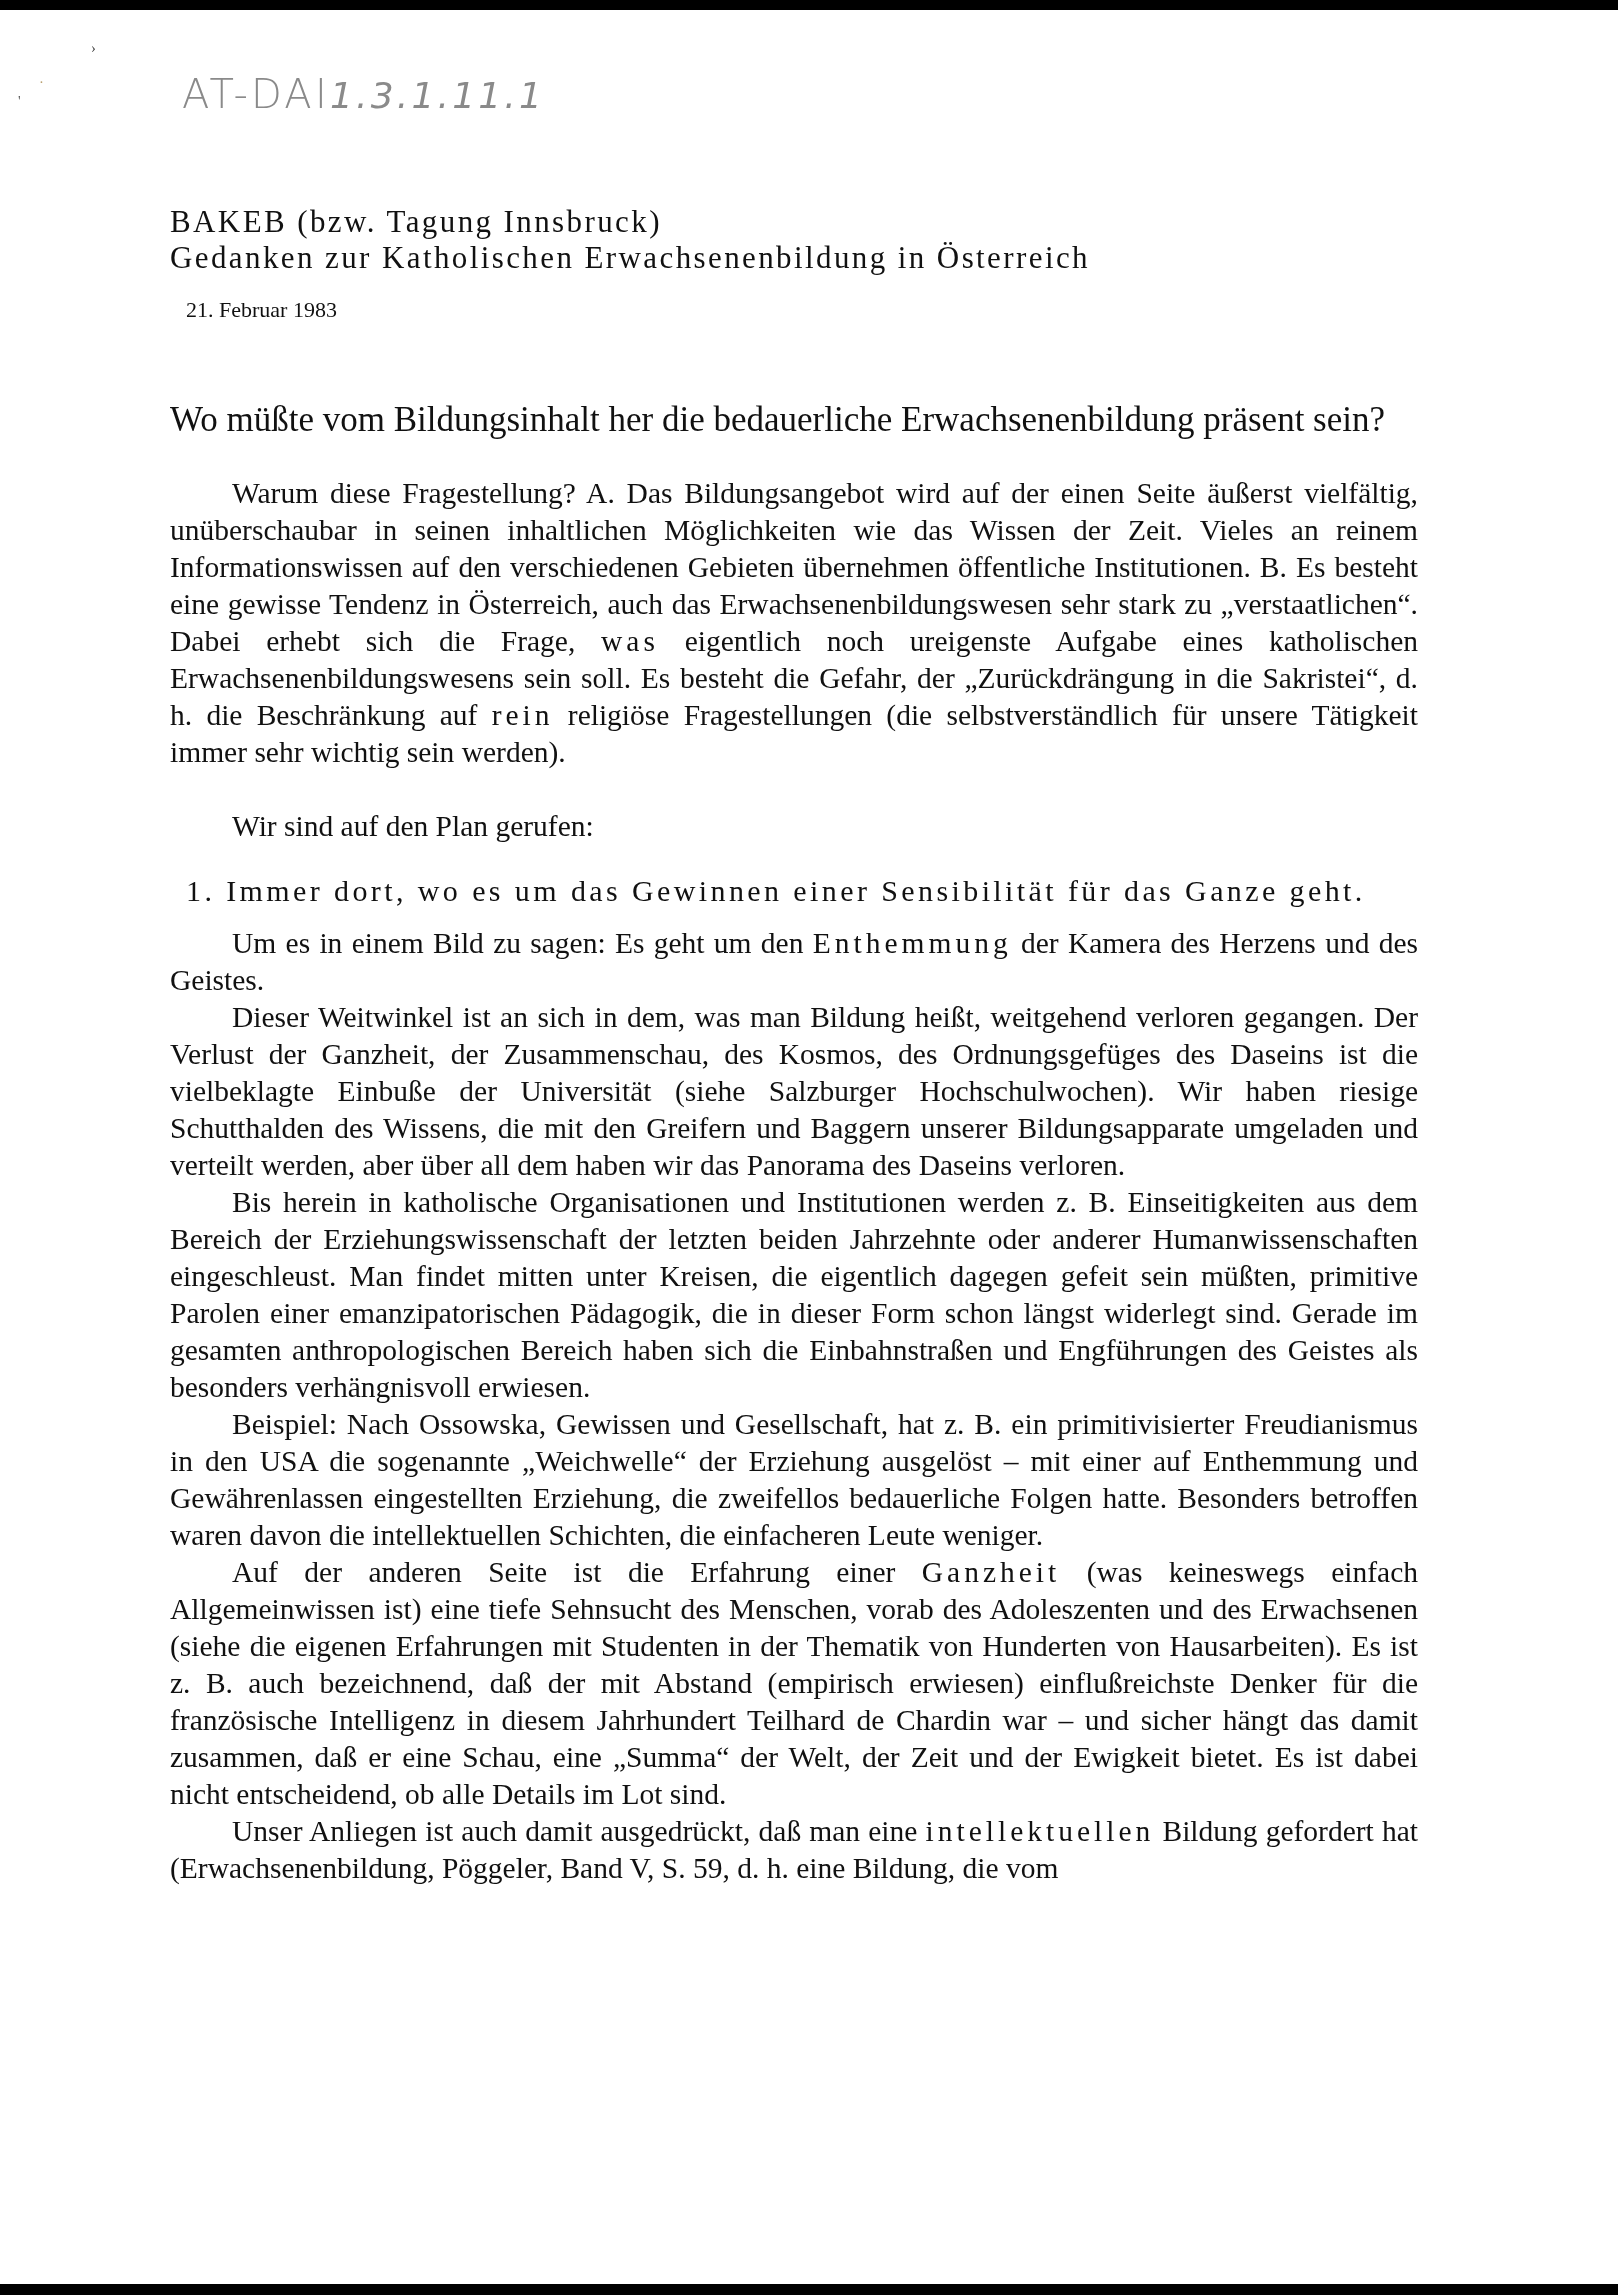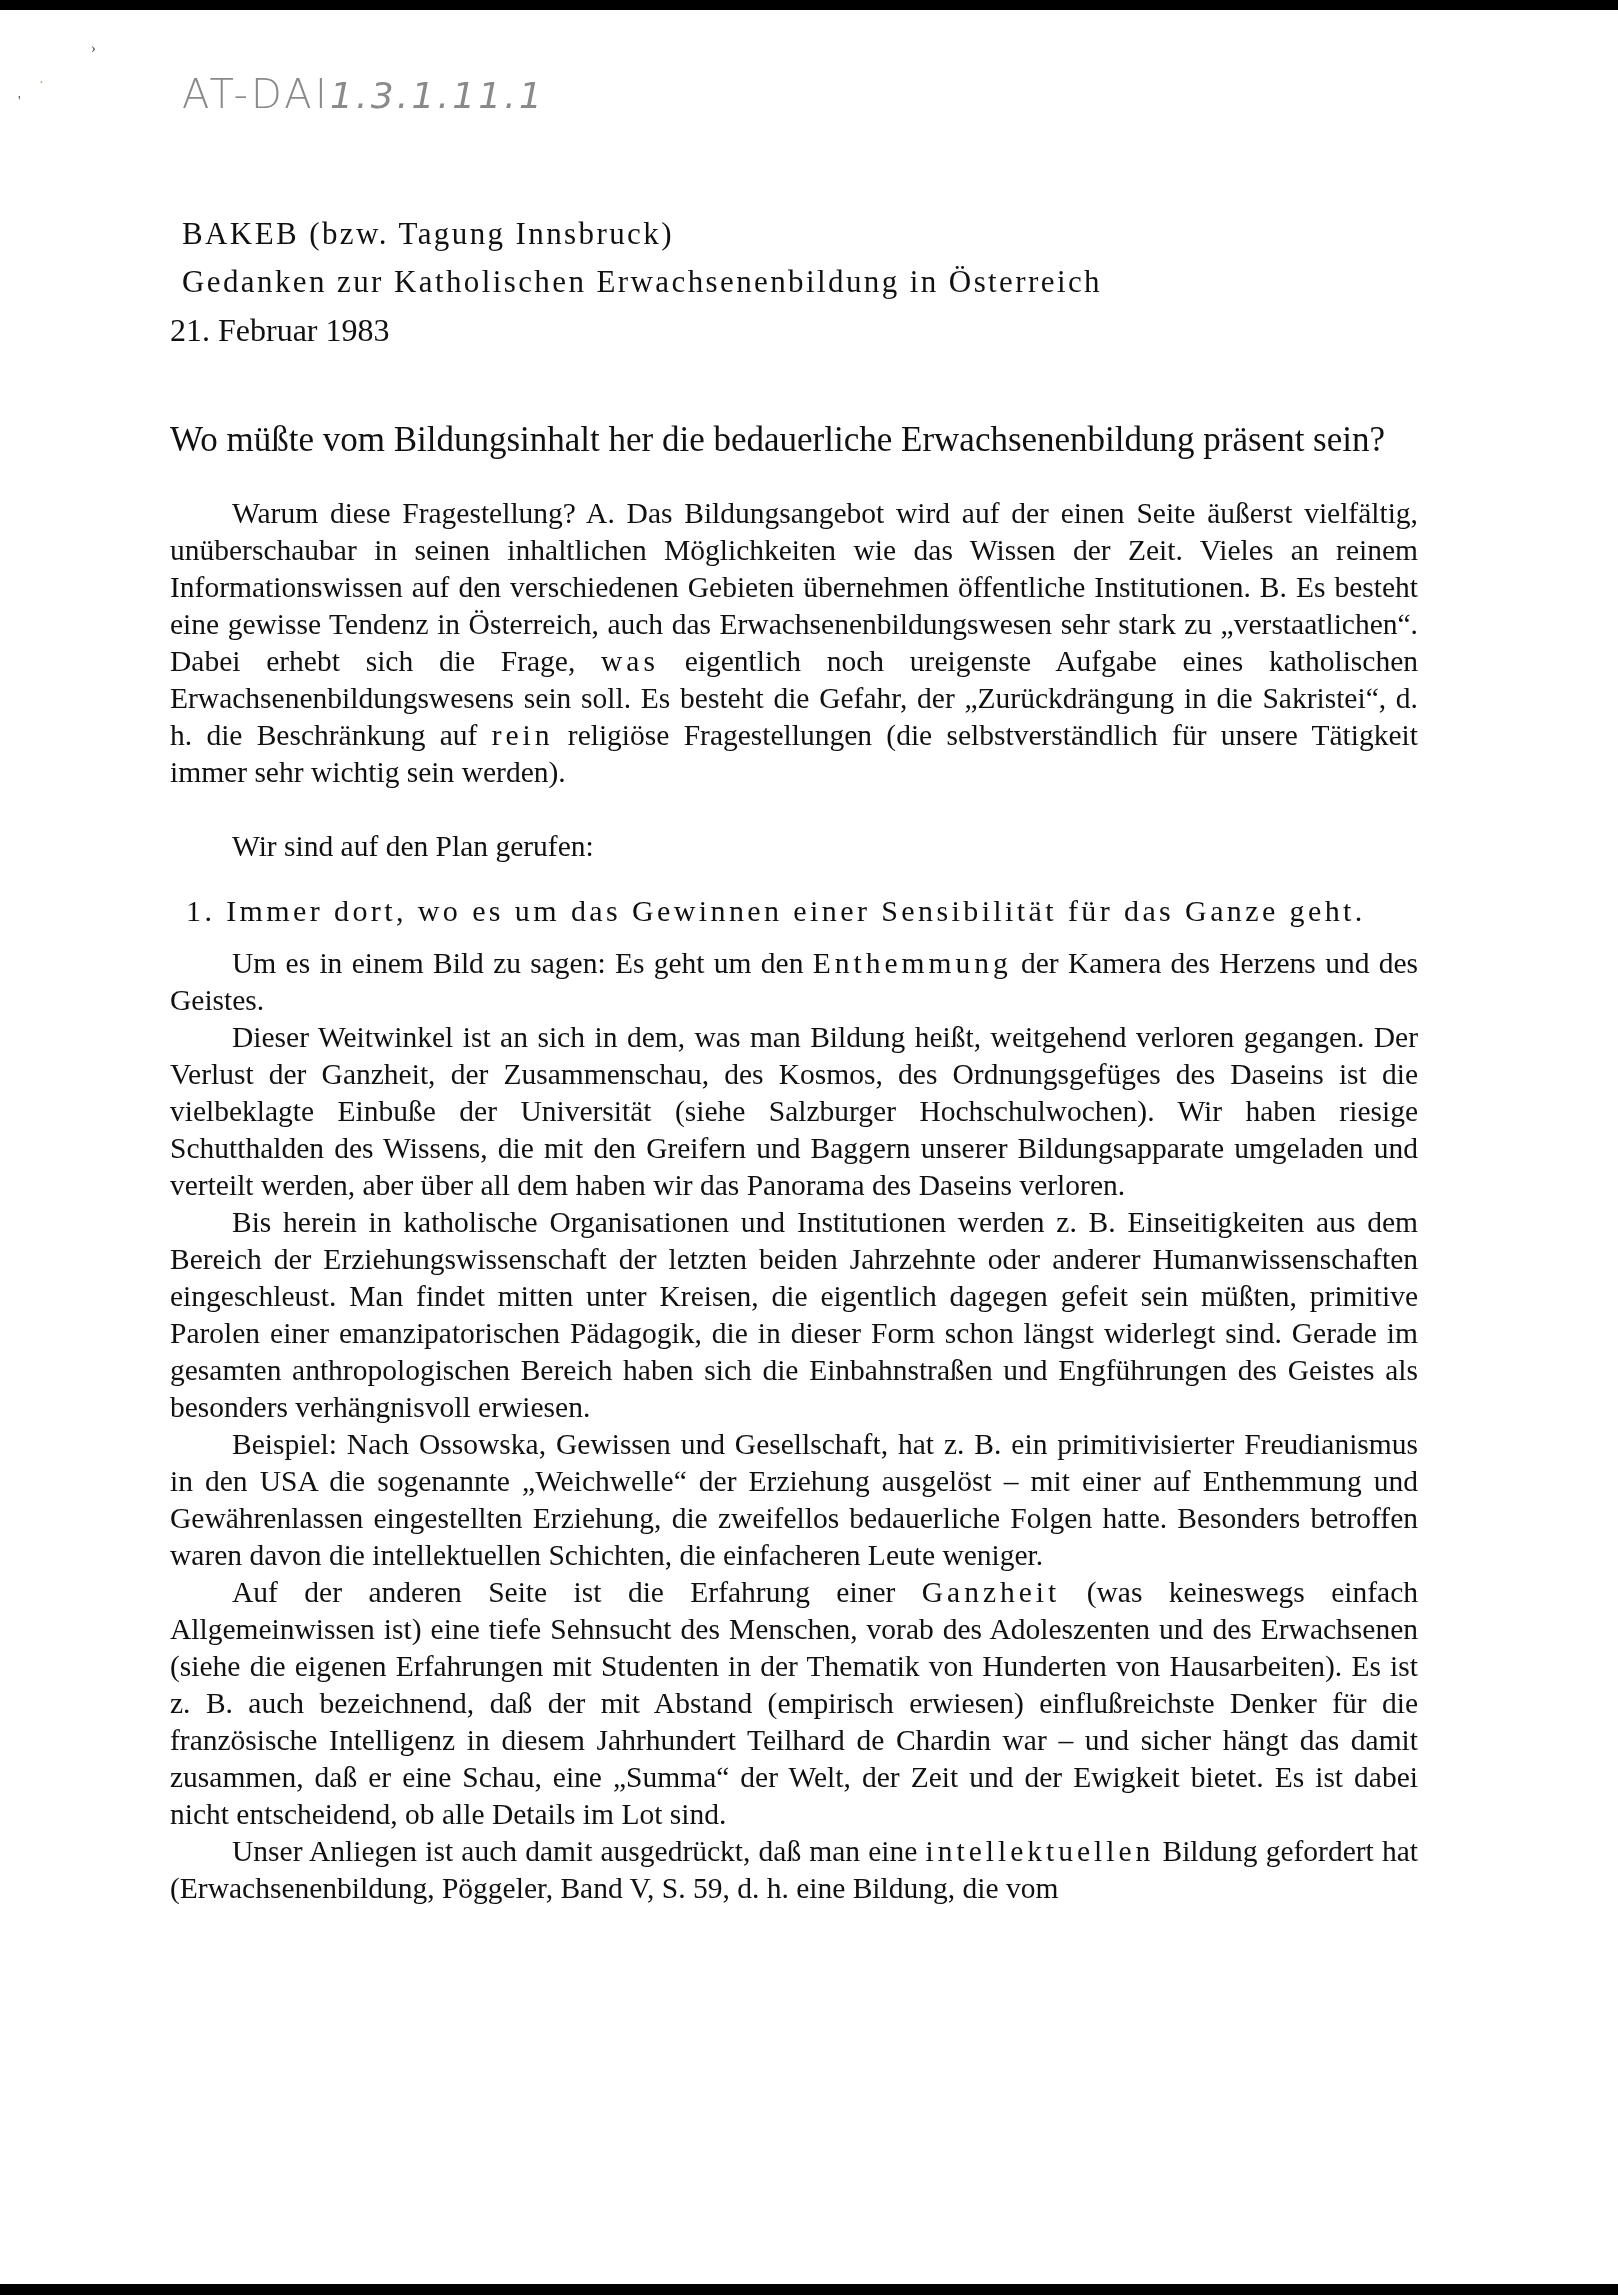--- a/index.html
+++ b/index.html
@@ -5,22 +5,22 @@
     html, body { margin: 0; padding: 0; background: #ffffff; }
     body { width: 1619px; height: 2295px; position: relative; overflow: hidden;
            font-family: "Liberation Serif", "DejaVu Serif", serif; color: #111; }
     .scan-bar-top { position: absolute; left: 0; top: 0; width: 1619px; height: 9.7px; background: #000; }
     .scan-bar-bottom { position: absolute; left: 0; bottom: 0; width: 1619px; height: 11.3px; background: #000; }
     .archive-mark { position: absolute; left: 182px; top: 71px; font-family: "DejaVu Sans", sans-serif;
                     font-size: 40px; color: #8a8a8a; letter-spacing: 3.2px; font-weight: 300; }
     .archive-mark .sig { font-style: italic; font-size: 36px; }
     .stray { position: absolute; color: #b9a070; font-size: 14.6px; }
     .page { position: absolute; left: 170px; top: 204px; width: 1248px; }
-    .header-line { font-size: 31px; line-height: 36px; letter-spacing: 2.4px; margin: 12px; }
-    .header-date { font-size: 32px; line-height: 36px; margin: 0; }
+    .header-line { font-size: 31px; line-height: 36px; letter-spacing: 2.4px; margin: 0; }
+    .header-date { font-size: 22px; line-height: 36px; margin: 16px; }
     .title { font-size: 35px; line-height: 42px; margin: 71px 0 34px 0; font-weight: normal; }
     .para { font-size: 29.5px; line-height: 37px; margin: 0; text-align: justify; text-indent: 62px; }
     .spaced { letter-spacing: 4px; }
     .gap { height: 37px; }
     .gap-s { height: 11.3px; }
     .numbered { font-size: 30px; line-height: 37px; margin: 16px; letter-spacing: 3.4px; text-align: justify; }
   </style>
 </head>
 <body>
 

